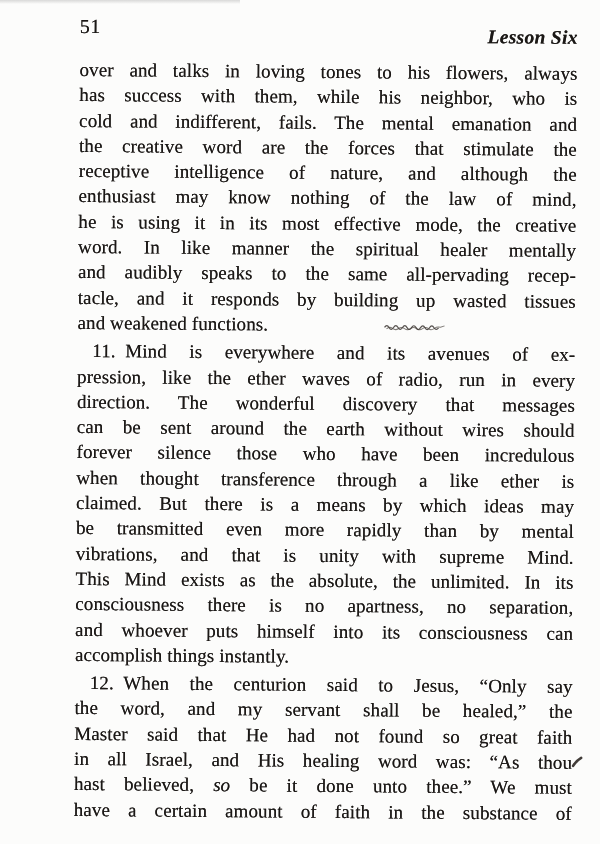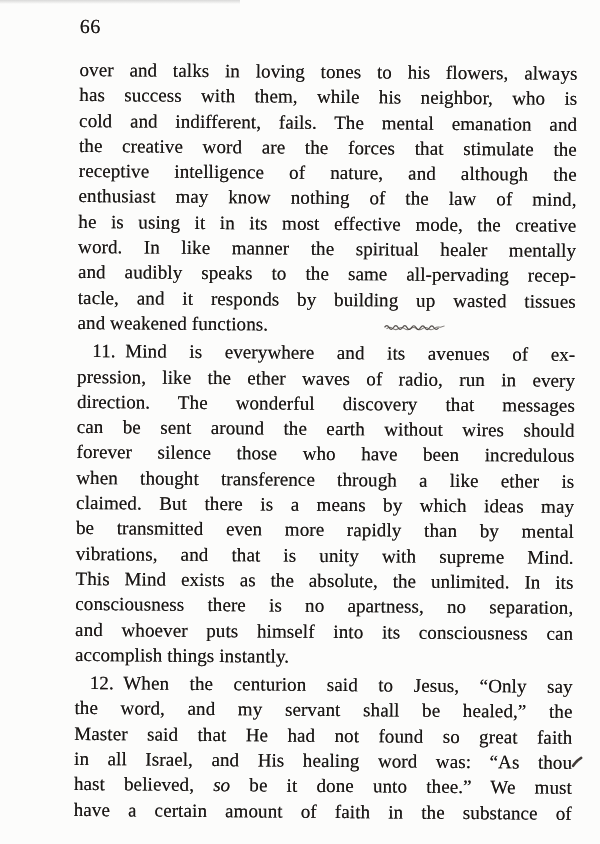--- a/index.html
+++ b/index.html
@@ -78,21 +78,22 @@
   .scribble { left: 306px; top: 305px; }
   .tick { left: 496px; top: 739px; }
 </style>
 </head>
 <body>
 
 <div class="page">
   <div class="sheet">
 
     <div class="header">
-      <span class="pagenum">66</span>
+      <span class="pagenum">51</span>
+      <span class="runhead">Lesson Six</span>
     </div>
 
     <div class="text-block">
         <div class="para">
           <div class="line">over and talks in loving tones to his flowers, always</div>
           <div class="line">has success with them, while his neighbor, who is</div>
           <div class="line">cold and indifferent, fails. The mental emanation and</div>
           <div class="line">the creative word are the forces that stimulate the</div>
           <div class="line">receptive intelligence of nature, and although the</div>
           <div class="line">enthusiast may know nothing of the law of mind,</div>

